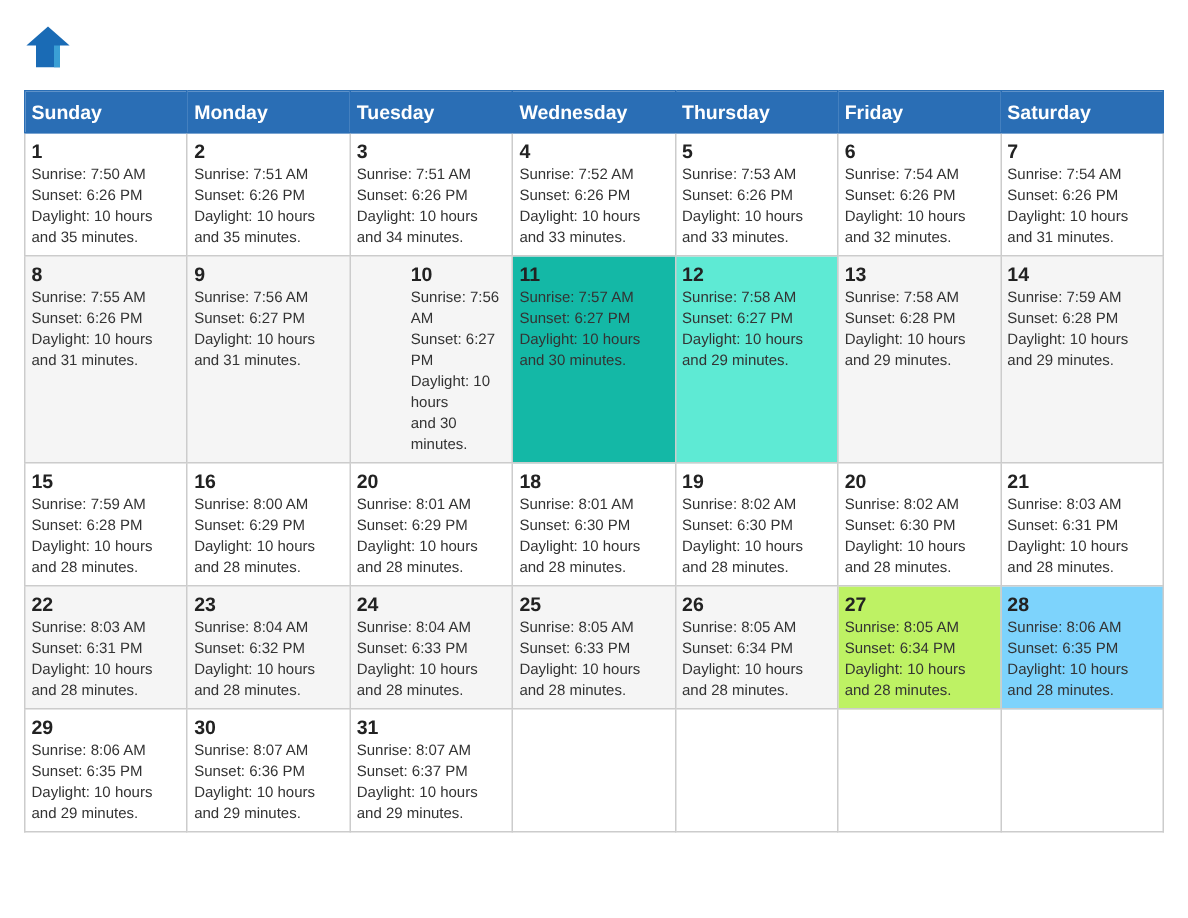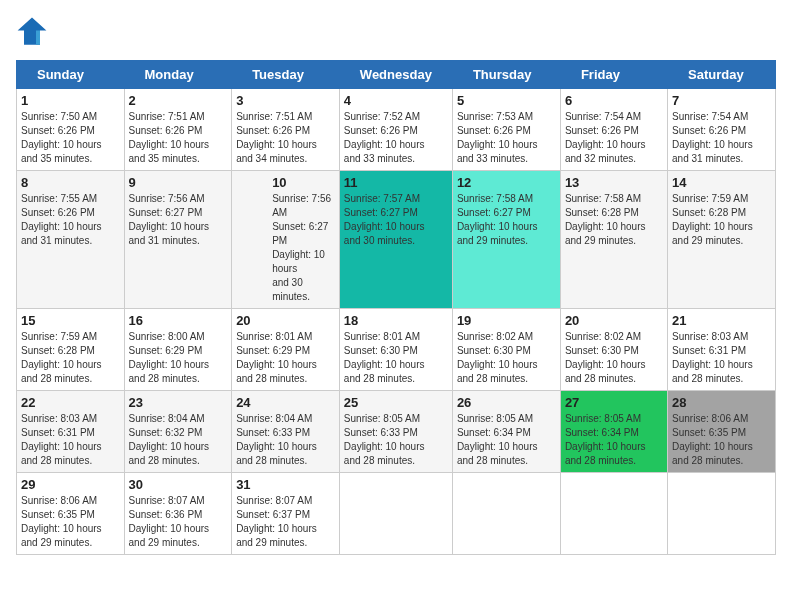--- a/index.html
+++ b/index.html
@@ -53,21 +53,21 @@
       color: #555;
     }
     .calendar {
       width: 100%;
       border-collapse: collapse;
       font-size: 11px;
     }
     .calendar th {
       background-color: #2a6eb5;
       color: #fff;
-      padding: 6px 20px;
+      padding: 6px 4px;
       text-align: left;
       font-size: 13px;
       font-weight: bold;
       border: 1px solid #2a6eb5;
     }
     .calendar td {
       border: 1px solid #ccc;
       vertical-align: top;
       padding: 4px;
       width: calc(100% / 7);
@@ -308,28 +308,28 @@
 Daylight: 10 hours
 and 28 minutes.</div>
         </td>
         <td style="background: rgb(245, 245, 245);">
           <span class="day-number">26</span>
           <div class="day-info" style="white-space: pre-line;">Sunrise: 8:05 AM
 Sunset: 6:34 PM
 Daylight: 10 hours
 and 28 minutes.</div>
         </td>
-        <td style="background: #22c55e; margin-top: 15px;">
+        <td style="background: #bef264; margin-top: 15px;">
           <span class="day-number">27</span>
           <div class="day-info" style="white-space: pre-line;">Sunrise: 8:05 AM
 Sunset: 6:34 PM
 Daylight: 10 hours
 and 28 minutes.</div>
         </td>
-        <td style="background: #a3a3a3;">
+        <td style="background: #7dd3fc;">
           <span class="day-number">28</span>
           <div class="day-info" style="white-space: pre-line;">Sunrise: 8:06 AM
 Sunset: 6:35 PM
 Daylight: 10 hours
 and 28 minutes.</div>
         </td>
       </tr>
       <tr>
         <td>
           <span class="day-number">29</span>

